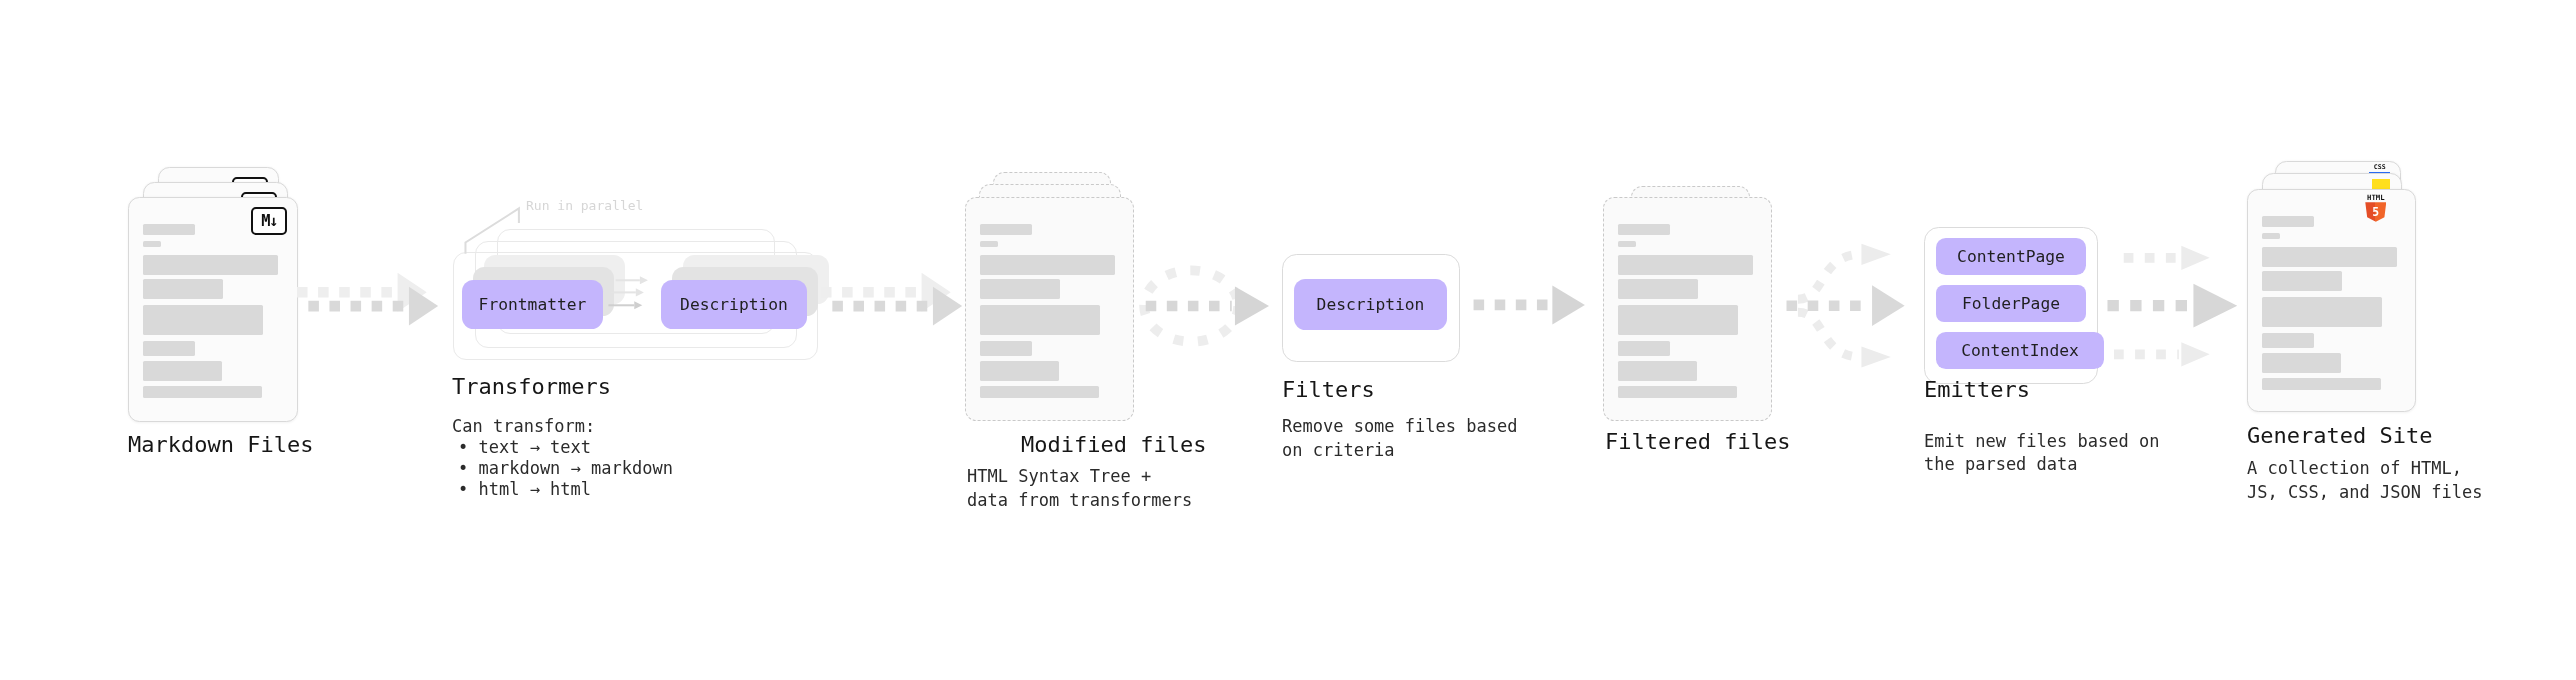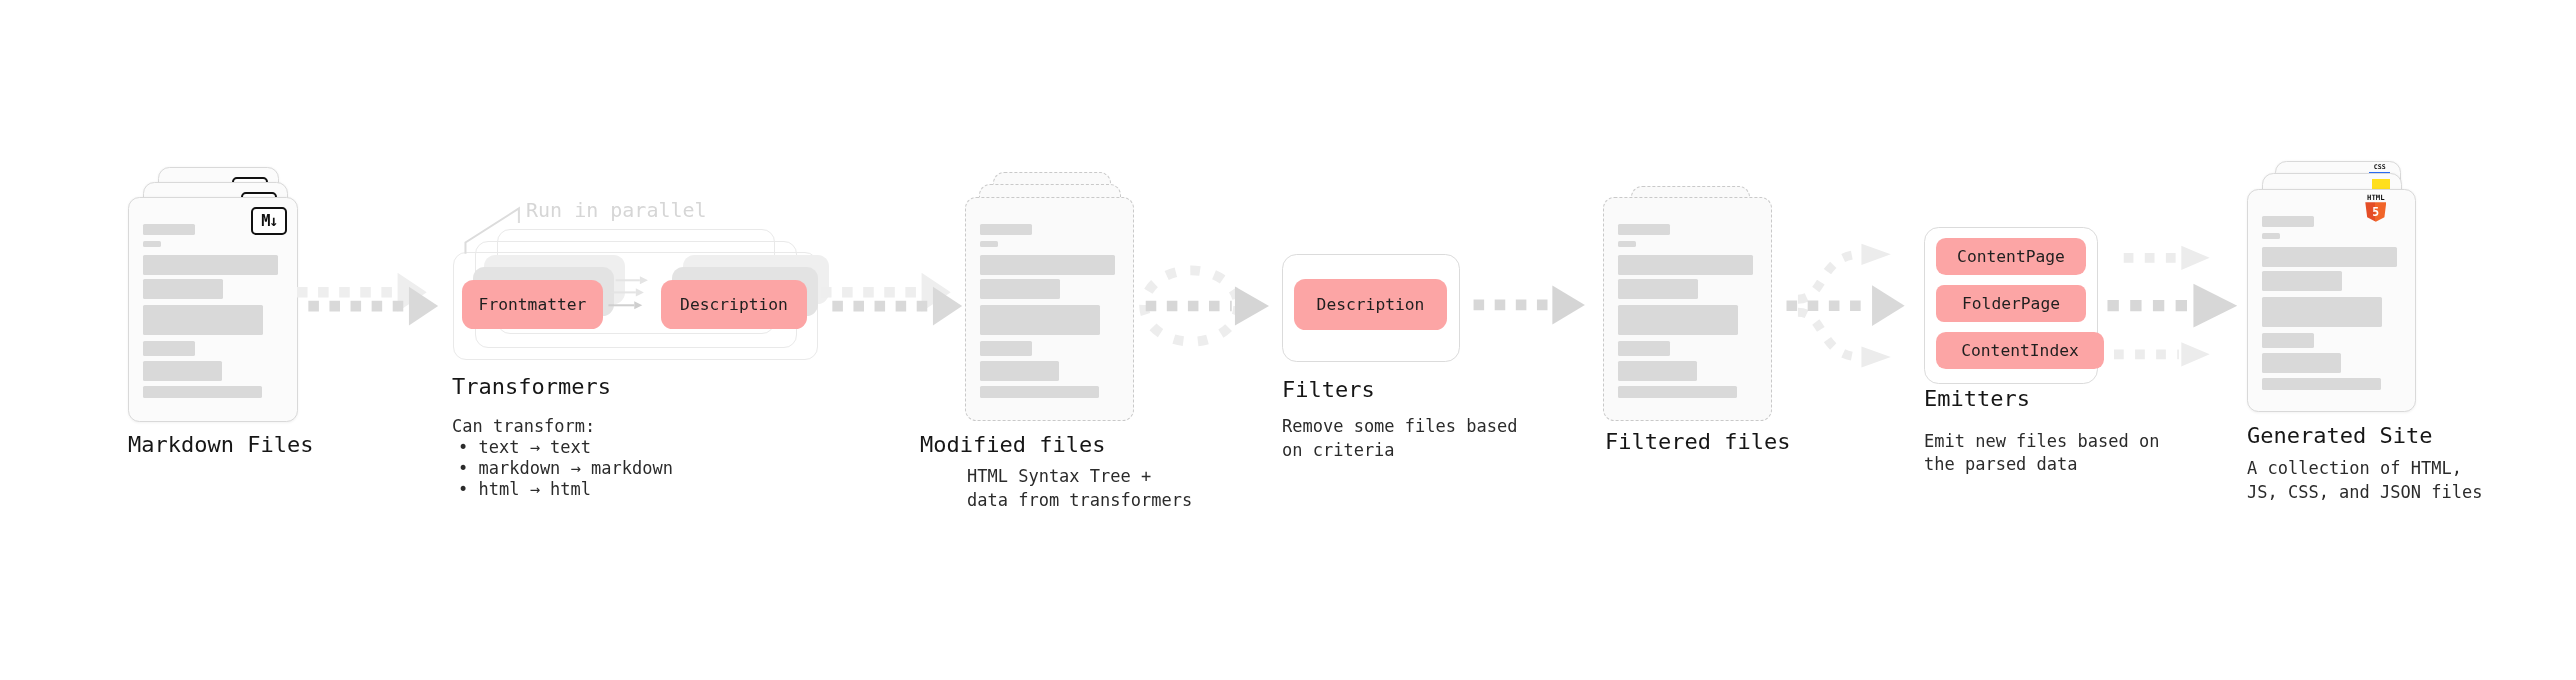--- a/index.html
+++ b/index.html
@@ -46,31 +46,31 @@
     background:linear-gradient(90deg,#e44d26 50%,#f16529 50%);
     clip-path:polygon(0 0,100% 0,91% 77%,50% 100%,9% 77%);
     display:flex; align-items:center; justify-content:center;
     color:#fff; font-size:11.4px; font-weight:bold;
   }
 
   
   .panel { position:absolute; background:#ffffff; border:1.6px solid #dbdbdb; border-radius:14.6px; }
   .layer { position:absolute; background:transparent; border:1.6px solid #e9e9e9; border-radius:13px; }
   .chip {
-    position:absolute; background:#fca5a5; border-radius:11.4px;
+    position:absolute; background:#c4b5fd; border-radius:11.4px;
     display:flex; align-items:center; justify-content:center;
     font-size:16.3px; color:#1f1f1f; white-space:nowrap;
   }
   .chip.ghost1 { background:#e3e3e3; }
   .chip.ghost2 { background:#efefef; }
 
   
   .label   { position:absolute; font-size:22px; color:#161616; white-space:nowrap; }
   .sub     { position:absolute; font-size:17px; color:#2b2b2b; white-space:nowrap; }
-  .note    { position:absolute; font-size:20px; color:#d6d6d6; white-space:nowrap; }
+  .note    { position:absolute; font-size:13px; color:#d6d6d6; white-space:nowrap; }
 </style>
 </head>
 <body>
 
 <div class="canvas">
 
   <div>
     <div class="doc" style="left:158px;top:167px;width:119px;height:98px;">
       <div class="md-badge">M↓</div>
     </div>
@@ -157,21 +157,21 @@
     <div class="doc dashed" style="left:965px;top:197px;width:167px;height:222px;">
       <div class="sk s1"></div>
       <div class="sk s2"></div>
       <div class="sk s3"></div>
       <div class="sk s4"></div>
       <div class="sk s5"></div>
       <div class="sk s6"></div>
       <div class="sk s7"></div>
       <div class="sk s8"></div>
     </div>
-    <div class="label" style="left:920px;top:432px;">Modified files</div>
+    <div class="label" style="left:1021px;top:432px;">Modified files</div>
     <div class="sub" style="left:967px;top:466px;">HTML Syntax Tree +</div>
     <div class="sub" style="left:967px;top:490px;">data from transformers</div>
   </div>
 
   <svg class="abs" style="left:1136px;top:244px;" width="146" height="124" viewBox="0 0 180 152">
     <ellipse cx="68" cy="76" rx="58" ry="44" fill="none" stroke="#ededed" stroke-width="12" stroke-dasharray="12 18"></ellipse>
     <line x1="12" y1="76" x2="118" y2="76" stroke="#d7d7d7" stroke-width="13" stroke-dasharray="13 13"></line>
     <polygon points="122,52 164,76 122,100" fill="#d5d5d5"></polygon>
   </svg>
 
@@ -214,21 +214,21 @@
       <line x1="8" y1="88" x2="110" y2="88" stroke-width="13" stroke-dasharray="13 13"></line>
       <polygon points="113,63 153,88 113,113" stroke="none"></polygon>
     </g>
   </svg>
 
   <div>
     <div class="panel" style="left:1924px;top:227px;width:172px;height:155px;"></div>
     <div class="chip" style="left:1936px;top:238px;width:150px;height:37px;border-radius:9.8px;">ContentPage</div>
     <div class="chip" style="left:1936px;top:285px;width:150px;height:37px;border-radius:8px;">FolderPage</div>
     <div class="chip" style="left:1936px;top:332px;width:168px;height:37px;border-radius:9.8px;">ContentIndex</div>
-    <div class="label" style="left:1924px;top:386px;">Emitters</div>
+    <div class="label" style="left:1924px;top:377px;">Emitters</div>
     <div class="sub" style="left:1924px;top:431px;">Emit new files based on</div>
     <div class="sub" style="left:1924px;top:454px;">the parsed data</div>
   </div>
 
   <svg class="abs" style="left:2101px;top:234px;" width="146" height="145" viewBox="0 0 180 178">
     <g stroke="#ececec" fill="#ececec">
       <line x1="28" y1="29" x2="96" y2="29" stroke-width="12" stroke-dasharray="12 14"></line>
       <polygon points="99,14 134,29 99,44" stroke="none"></polygon>
       <line x1="16" y1="148" x2="96" y2="148" stroke-width="12" stroke-dasharray="12 14"></line>
       <polygon points="99,133 134,148 99,163" stroke="none"></polygon>

